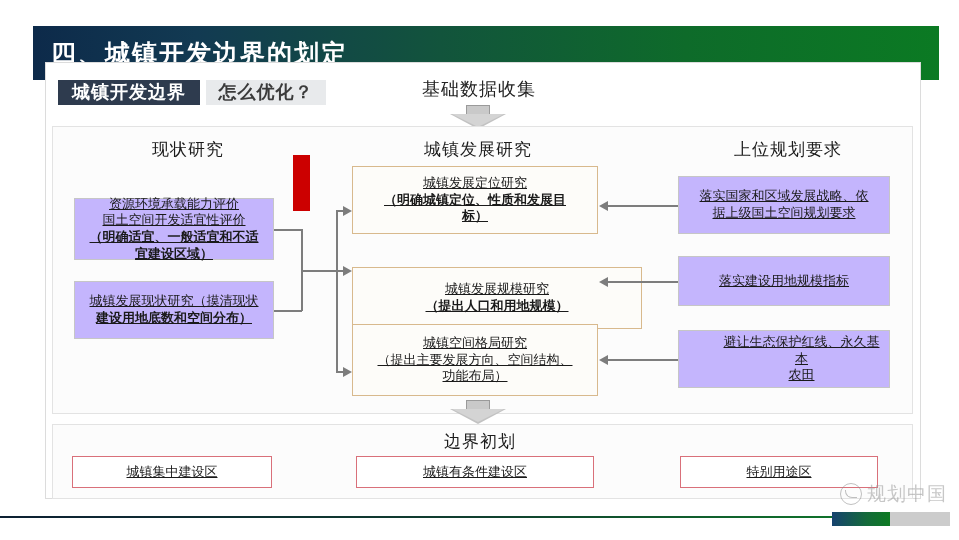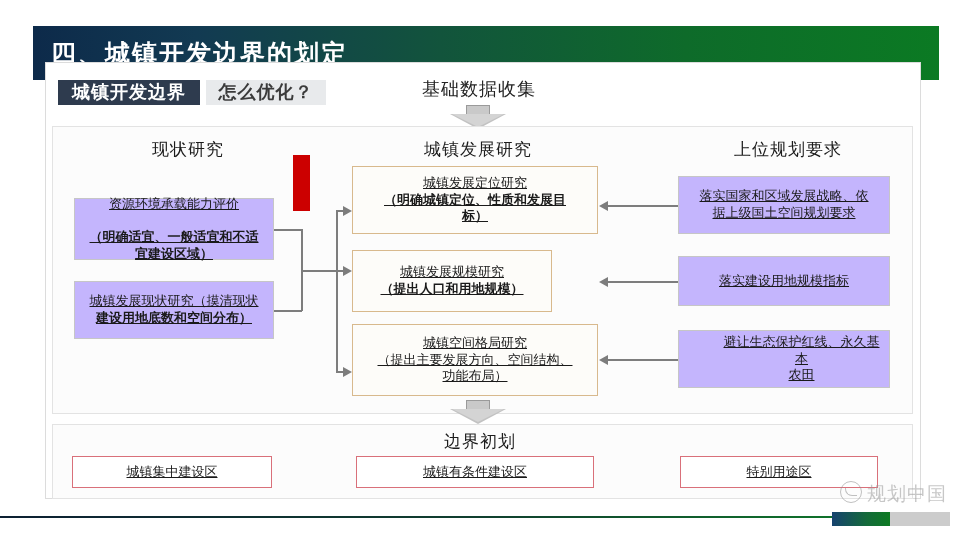--- a/index.html
+++ b/index.html
@@ -187,21 +187,21 @@
     font-size: 13px;
     color: #1a1a1a;
   }
 
   
   #box-l1 { left: 74px;  top: 198px; width: 200px; height: 62px; }
   #box-l2 { left: 74px;  top: 281px; width: 200px; height: 58px; }
 
   
   #box-m1 { left: 352px; top: 166px; width: 246px; height: 68px; }
-  #box-m2 { left: 352px; top: 250px; width: 200px; height: 62px; }
+  #box-m2 { left: 352px; top: 267px; width: 290px; height: 62px; }
   #box-m3 { left: 352px; top: 324px; width: 246px; height: 72px; }
 
   
   #box-r1 { left: 678px; top: 176px; width: 212px; height: 58px; }
   #box-r2 { left: 678px; top: 256px; width: 212px; height: 50px; }
   #box-r3 { left: 678px; top: 330px; width: 212px; height: 58px; padding-left: 41px; }
 
   
   #red-accent {
     position: absolute;
@@ -261,20 +261,21 @@
   #box-b1 { left: 72px;  top: 456px; width: 200px; height: 32px; }
   #box-b2 { left: 356px; top: 456px; width: 238px; height: 32px; }
   #box-b3 { left: 680px; top: 456px; width: 198px; height: 32px; }
 
   
   #watermark {
     position: absolute;
     right: 12px;
     bottom: 33px;
     display: flex;
+    align-items: center;
     gap: 5px;
     opacity: 0.55;
   }
   #wm-logo {
     width: 20px; height: 20px;
     border: 1.4px solid #8e8e8e;
     border-radius: 50%;
     position: relative;
   }
   #wm-logo::after {
@@ -345,21 +346,21 @@
 
   <div class="col-heading" id="head-left">现状研究</div>
   <div class="col-heading" id="head-mid">城镇发展研究</div>
   <div class="col-heading" id="head-right">上位规划要求</div>
 
   <div id="red-accent"></div>
 
   <div class="box box-gray" id="box-l1">
     <span class="txt">
       <span>资源环境承载能力评价</span><br>
-      <br>
+      <span>国土空间开发适宜性评价</span><br>
       <b>（明确适宜、一般适宜和不适</b><br>
       <b>宜建设区域）</b>
     </span>
   </div>
 
   <div class="box box-gray" id="box-l2">
     <span class="txt">
       <span>城镇发展现状研究（摸清现状</span><br>
       <b>建设用地底数和空间分布）</b>
     </span>

